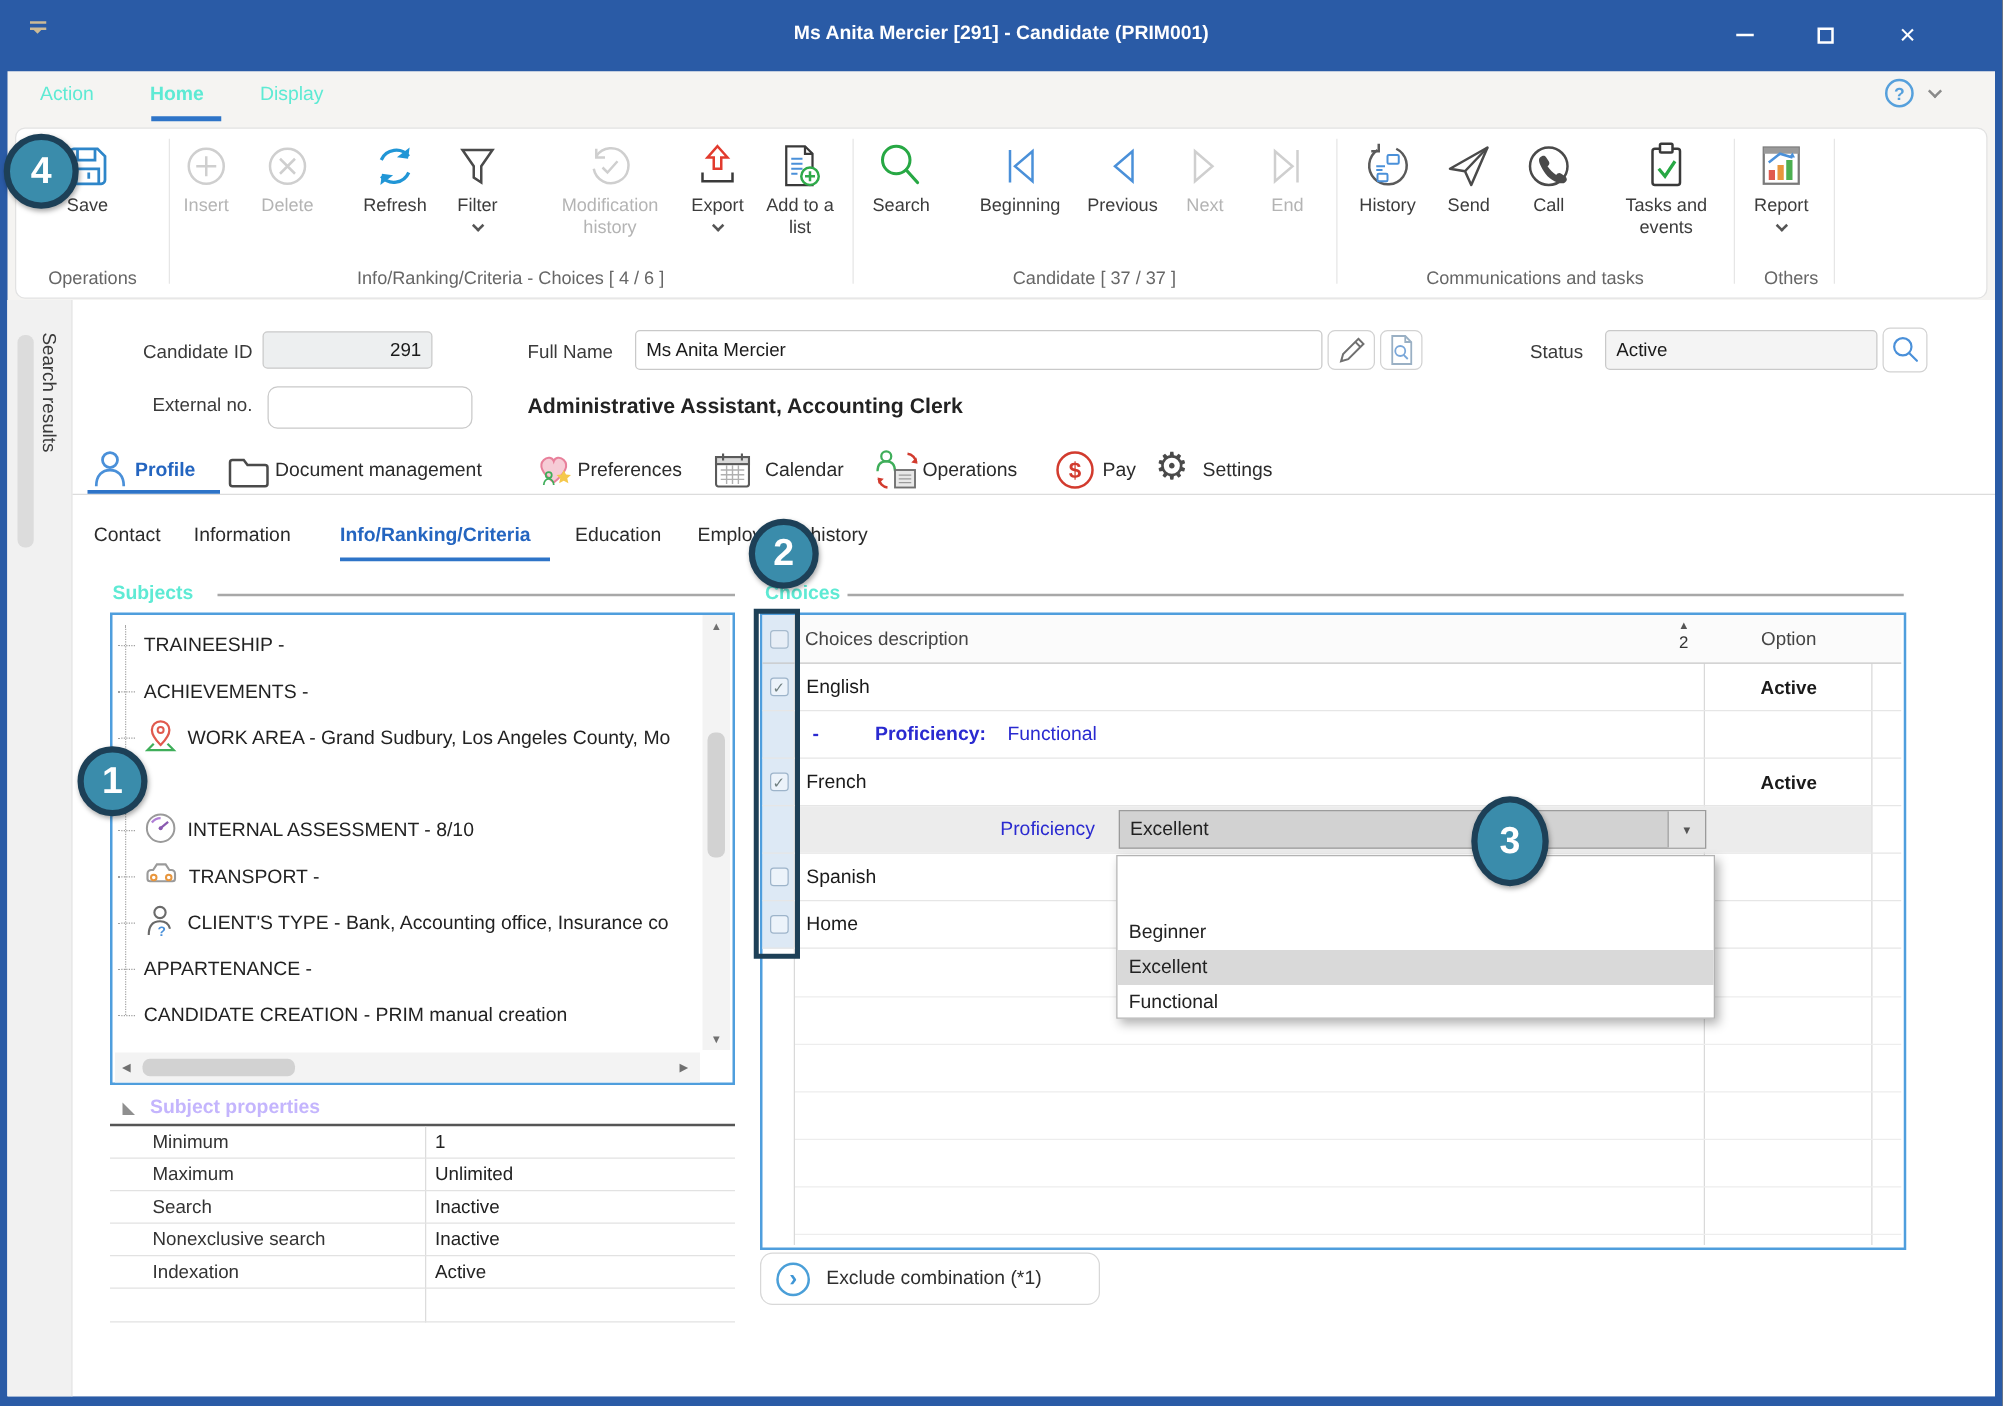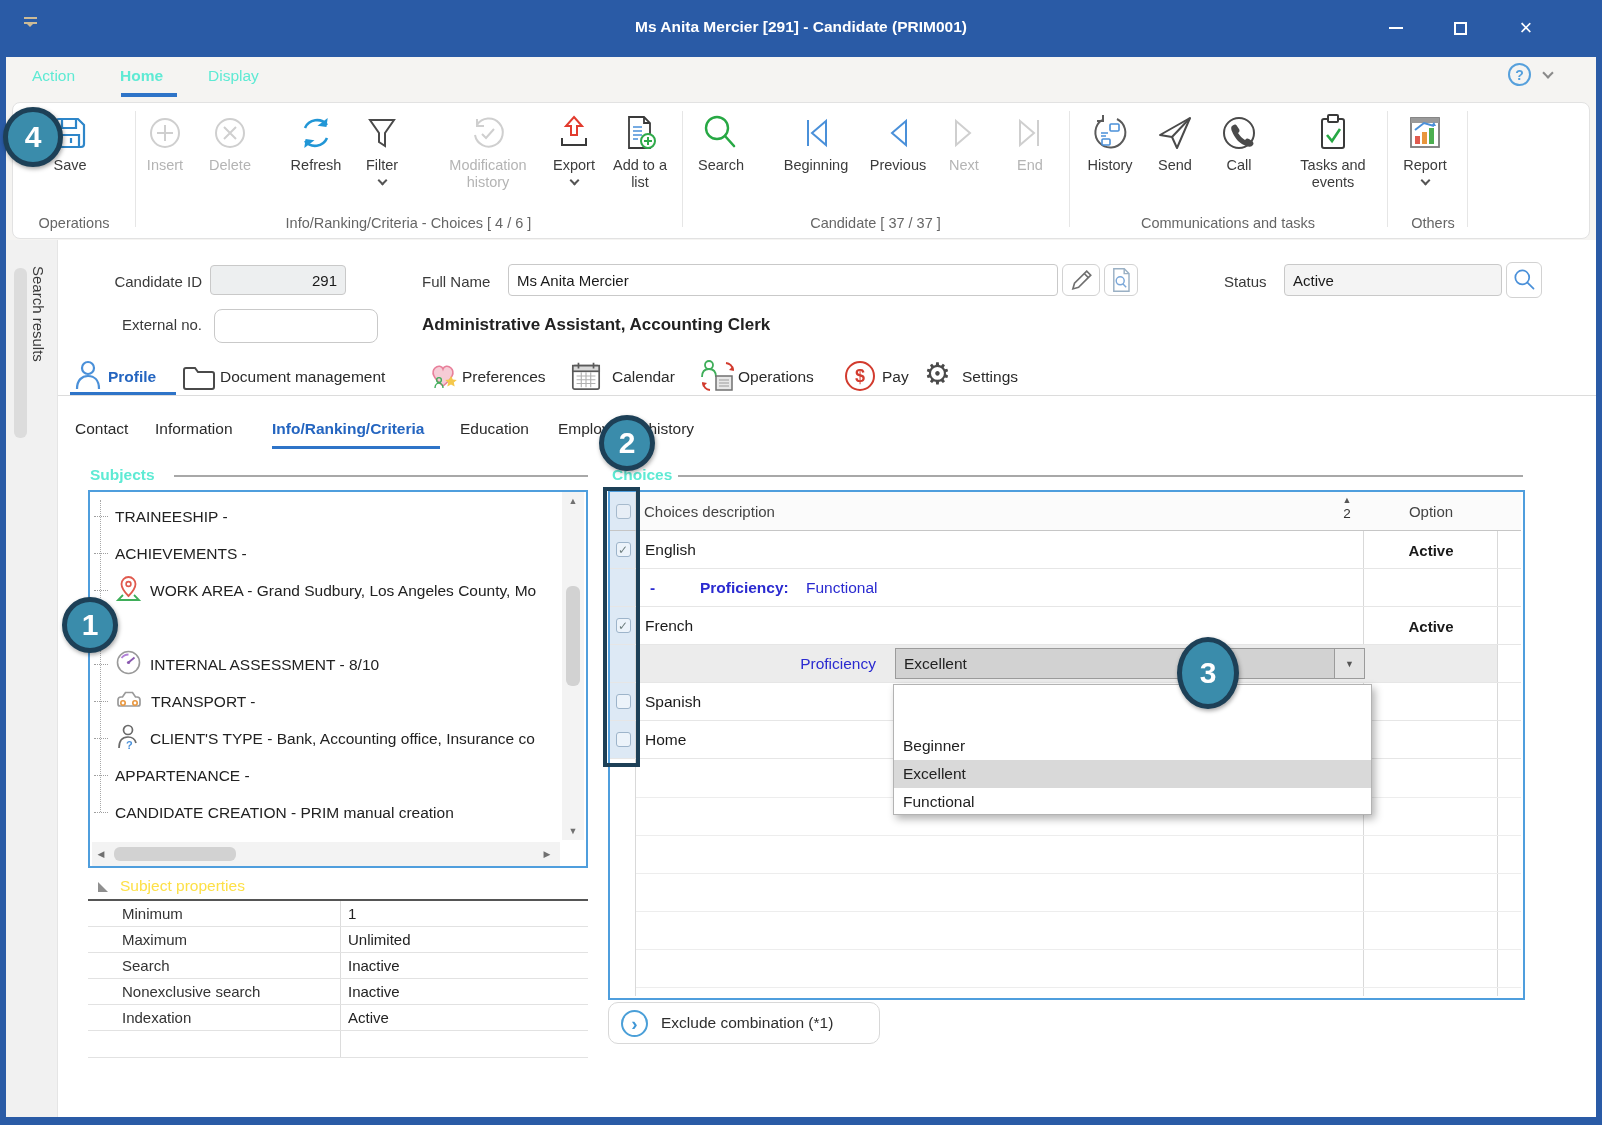--- a/index.html
+++ b/index.html
@@ -516,21 +516,21 @@
     <div style="position:absolute;left:0;top:0;width:18px;height:24px;display:flex;align-items:center;justify-content:center">
         <span class="sarrow">◀</span>
       </div>
     <div class="sthumb" style="left:22px;top:5px;width:122px;height:14px"></div>
     <div style="position:absolute;right:4px;top:0;width:18px;height:24px;display:flex;align-items:center;justify-content:center">
         <span class="sarrow">▶</span>
       </div>
   </div>
 
   <div class="tri-exp" style="left:98px;top:882px"></div>
-  <div class="a nw" style="left:120px;top:877px;font-weight:normal;font-size:15.5px;color:#fde047">Subject properties</div>
+  <div class="a nw" style="left:120px;top:877px;font-weight:bold;font-size:15.5px;color:#c4b5fd">Subject properties</div>
   <div class="a" style="left:88px;top:899px;width:500px;height:2px;background:#555"></div>
   <div class="a" style="left:340px;top:901px;width:1px;height:157px;background:#dcdcdc"></div>
 
   <div class="sprow" style="left:88px;top:901px;width:500px;height:26px">
     <span class="n">Minimum</span>
     <span class="v">1</span>
   </div>
   <div class="sprow" style="left:88px;top:927px;width:500px;height:26px">
     <span class="n">Maximum</span>
     <span class="v">Unlimited</span>

